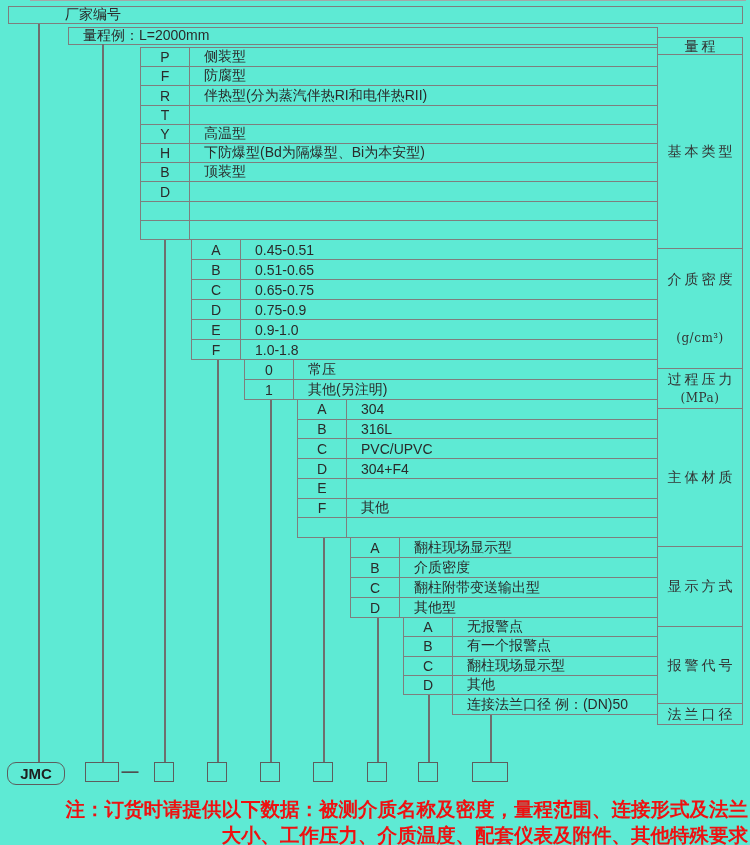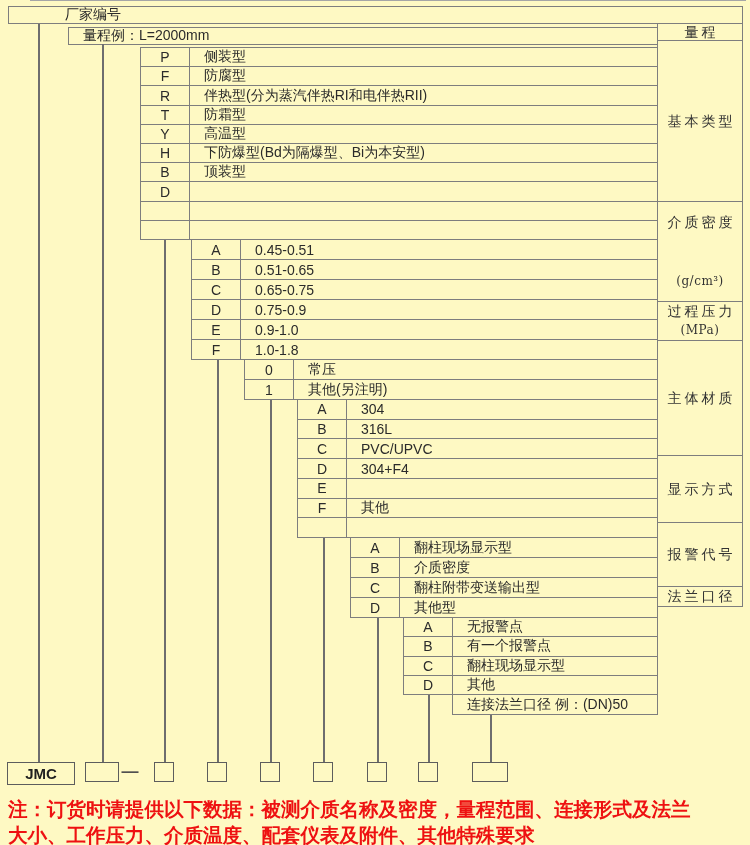--- a/index.html
+++ b/index.html
@@ -1,17 +1,17 @@
 <!DOCTYPE html>
 <html><head>
 <meta charset="utf-8">
 <style>
   html,body{margin:0;padding:0;background:#fff;}
-  .canvas{position:relative;width:750px;height:845px;background:#fef9c3;overflow:hidden;
-          font-family:"Liberation Sans","DejaVu Sans",sans-serif;color:#2b2b2b;}
+  .canvas{position:relative;width:750px;height:845px;background:#5eead4;overflow:hidden;
+          font-family:"Liberation Sans","DejaVu Sans",sans-serif;color:#2b2b2b;text-align:right;}
   .topline{position:absolute;height:1px;background:#a6a6a6;}
   .cell{position:absolute;box-sizing:border-box;border:1px solid #7e7e7e;display:flex;align-items:center;font-size:14px;white-space:nowrap;}
   .padL56{padding-left:56px;}
   .padL14{padding-left:14px;}
   .grp{position:absolute;box-sizing:border-box;border:1px solid #7e7e7e;display:flex;flex-direction:column;}
   .trow{flex:1;display:flex;align-items:stretch;border-bottom:1px solid #7e7e7e;min-height:0;}
   .trow:last-child{border-bottom:none;}
   .code{width:49px;flex:none;box-sizing:border-box;border-right:1px solid #7e7e7e;display:flex;align-items:center;justify-content:center;font-size:14px;}
   .desc{flex:1;display:flex;align-items:center;padding-left:14px;font-size:14px;white-space:nowrap;overflow:hidden;}
   .labelcol{position:absolute;box-sizing:border-box;border:1px solid #7e7e7e;display:flex;flex-direction:column;
@@ -33,21 +33,21 @@
 
   <div class="topline" style="left:30px;top:0;width:716px;"></div>
 
   <div class="cell padL56" style="left:8px;top:6px;width:735px;height:18px;">
     <span>厂家编号</span>
   </div>
   <div class="cell padL14" style="left:68px;top:27px;width:590px;height:18px;">
     <span>量程例：L=2000mm</span>
   </div>
 
-  <div class="labelcol" style="left:657px;top:23px;width:86px;height:584px;">
+  <div class="labelcol" style="left:657px;top:37px;width:86px;height:688px;">
     <div class="lcell" style="height:17px;">
         <span>量程</span>
       </div>
     <div class="lcell" style="height:194px;">
         <span>基本类型</span>
       </div>
     <div class="lcell" style="height:120px;gap:40px;">
         <span>介质密度</span>
         <span class="unit">(g/cm³)</span>
       </div>
@@ -77,21 +77,20 @@
     <div class="trow">
         <span class="code">F</span>
         <span class="desc">防腐型</span>
       </div>
     <div class="trow">
         <span class="code">R</span>
         <span class="desc">伴热型(分为蒸汽伴热RI和电伴热RII)</span>
       </div>
     <div class="trow">
         <span class="code">T</span>
-        <span class="desc">防霜型</span>
       </div>
     <div class="trow">
         <span class="code">Y</span>
         <span class="desc">高温型</span>
       </div>
     <div class="trow">
         <span class="code">H</span>
         <span class="desc">下防爆型(Bd为隔爆型、Bi为本安型)</span>
       </div>
     <div class="trow">
@@ -226,21 +225,21 @@
   <div class="vline" style="left:38px;top:24px;height:738px;"></div>
   <div class="vline" style="left:102px;top:44px;height:718px;"></div>
   <div class="vline" style="left:164px;top:240px;height:522px;"></div>
   <div class="vline" style="left:217px;top:360px;height:402px;"></div>
   <div class="vline" style="left:270px;top:400px;height:362px;"></div>
   <div class="vline" style="left:323px;top:538px;height:224px;"></div>
   <div class="vline" style="left:377px;top:618px;height:144px;"></div>
   <div class="vline" style="left:428px;top:695px;height:67px;"></div>
   <div class="vline" style="left:490px;top:715px;height:47px;"></div>
 
-  <div class="mbox" style="left:7px;top:762px;width:68px;height:23px;">
+  <div class="mbox" style="left:7px;top:762px;width:58px;height:23px;border-radius:9px;">
       <span>JMC</span>
     </div>
   <div class="mbox" style="left:85px;top:762px;width:34px;height:20px;"></div>
   <div class="dashsep" style="left:121px;top:762px;width:18px;height:20px;">
       <span>—</span>
     </div>
   <div class="mbox" style="left:154px;top:762px;width:20px;height:20px;"></div>
   <div class="mbox" style="left:207px;top:762px;width:20px;height:20px;"></div>
   <div class="mbox" style="left:260px;top:762px;width:20px;height:20px;"></div>
   <div class="mbox" style="left:313px;top:762px;width:20px;height:20px;"></div>

